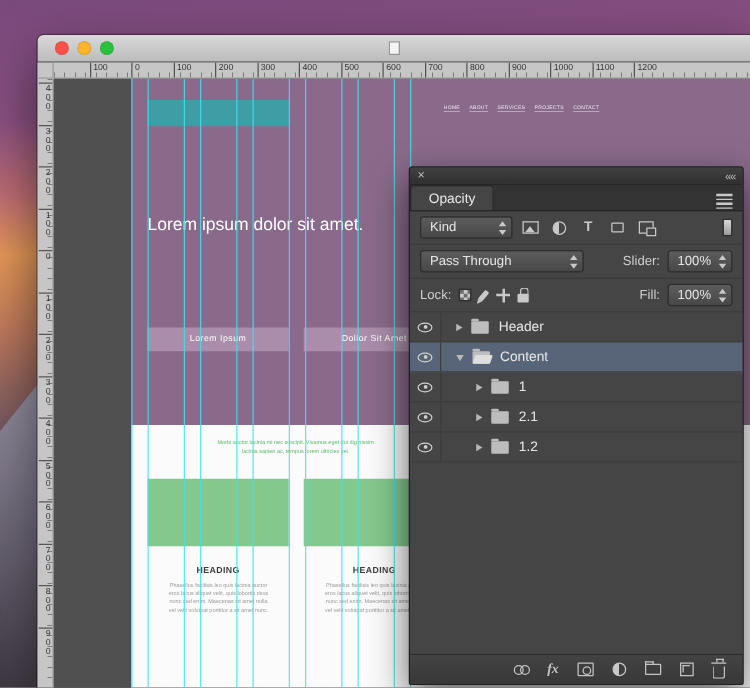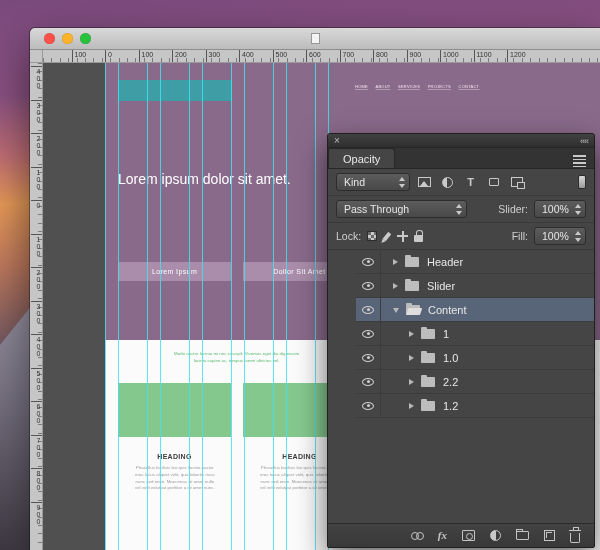--- a/index.html
+++ b/index.html
@@ -135,21 +135,21 @@
   .i-move{width:11px;height:11px;
     background-image:linear-gradient(#c9c9c9,#c9c9c9),linear-gradient(#c9c9c9,#c9c9c9);
     background-size:11px 2px,2px 11px;background-position:center,center;
     background-repeat:no-repeat,no-repeat;}
   .i-lock{width:9px;height:7px;background:#c9c9c9;border-radius:1px;position:relative;
     margin-top:4px;}
   .i-lock::before{content:"";position:absolute;top:-5px;left:1.5px;width:5px;height:5px;
     border:1.5px solid #c9c9c9;border-bottom:none;border-radius:3px 3px 0 0;}
   .layers-list{flex:1;display:flex;flex-direction:column;background:#454545;overflow:hidden;}
   .layer-row{height:24px;flex:0 0 24px;display:flex;align-items:center;
-    border-bottom:1px solid #3c3c3c;margin-left:28px;}
+    border-bottom:1px solid #3c3c3c;}
   .layer-row.selected{background:#586478;}
   .eye-cell{width:25px;flex:0 0 25px;align-self:stretch;border-right:1px solid #3c3c3c;
     display:flex;align-items:center;justify-content:center;}
   .eye{width:12px;height:8px;border:1px solid #cfcfcf;border-radius:50%;position:relative;}
   .eye::after{content:"";position:absolute;left:3.5px;top:1.5px;width:3px;height:3px;
     border-radius:50%;background:#cfcfcf;}
   .disc{width:0;height:0;border-top:3.5px solid transparent;border-bottom:3.5px solid transparent;
     border-left:5px solid #b8b8b8;margin-left:12px;flex:0 0 auto;}
   .layer-row.expanded .disc{border-left:3.5px solid transparent;border-right:3.5px solid transparent;
     border-top:5px solid #b8b8b8;border-bottom:none;margin-top:2px;}
@@ -366,28 +366,20 @@
 
   <div class="layers-list">
     <div class="layer-row">
       <span class="eye-cell">
           <span class="eye"></span>
         </span>
       <span class="disc"></span>
       <span class="folder"></span>
       <span class="layer-name">Header</span>
     </div>
-    <div class="layer-row">
-      <span class="eye-cell">
-          <span class="eye"></span>
-        </span>
-      <span class="disc"></span>
-      <span class="folder"></span>
-      <span class="layer-name">Slider</span>
-    </div>
     <div class="layer-row selected expanded">
       <span class="eye-cell">
           <span class="eye"></span>
         </span>
       <span class="disc"></span>
       <span class="folder open"></span>
       <span class="layer-name">Content</span>
     </div>
     <div class="layer-row child">
       <span class="eye-cell">
@@ -396,29 +388,21 @@
       <span class="disc"></span>
       <span class="folder"></span>
       <span class="layer-name">1</span>
     </div>
     <div class="layer-row child">
       <span class="eye-cell">
           <span class="eye"></span>
         </span>
       <span class="disc"></span>
       <span class="folder"></span>
-      <span class="layer-name">1.0</span>
-    </div>
-    <div class="layer-row child">
-      <span class="eye-cell">
-          <span class="eye"></span>
-        </span>
-      <span class="disc"></span>
-      <span class="folder"></span>
-      <span class="layer-name">2.2</span>
+      <span class="layer-name">2.1</span>
     </div>
     <div class="layer-row child">
       <span class="eye-cell">
           <span class="eye"></span>
         </span>
       <span class="disc"></span>
       <span class="folder"></span>
       <span class="layer-name">1.2</span>
     </div>
     <div class="filler"></div>

